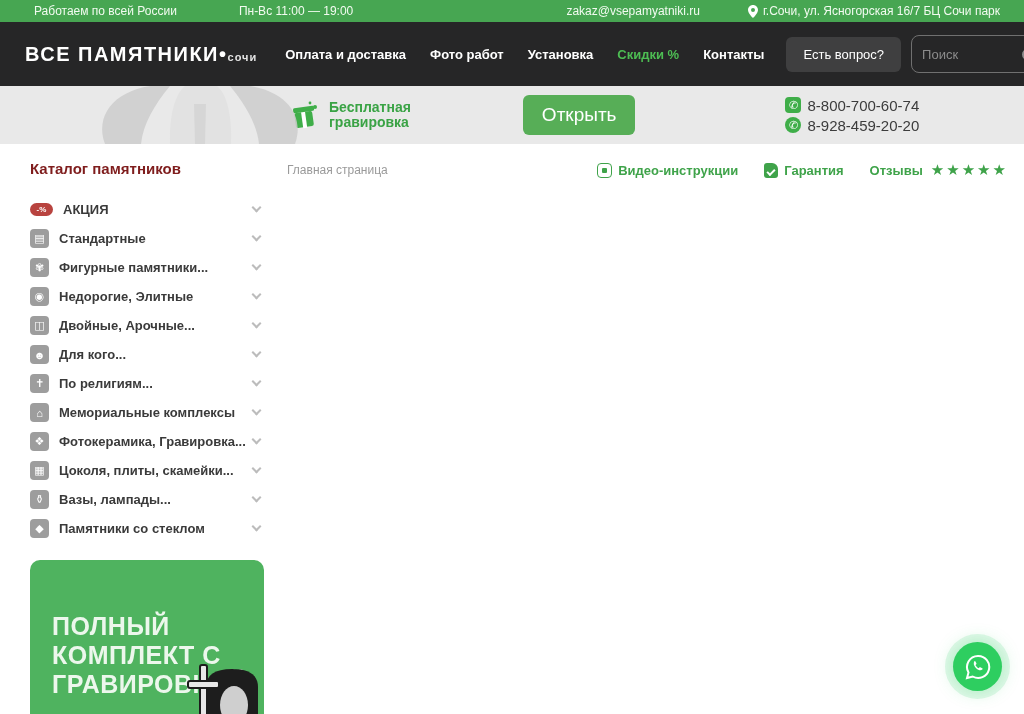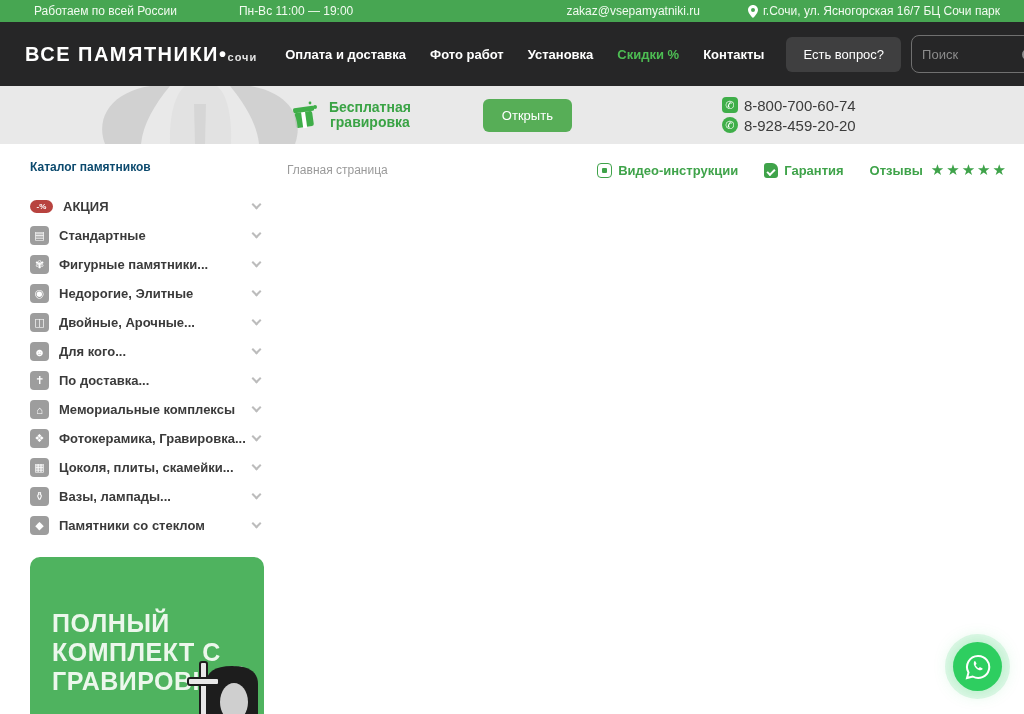--- a/index.html
+++ b/index.html
@@ -28,34 +28,34 @@
     font-size:13px; width:100px; font-family:inherit; }
   .search input::placeholder { color:#8c8c8c; }
   .mag { width:11px; height:11px; border:2px solid #8c8c8c; border-radius:50%; position:relative; }
   .mag:after { content:''; position:absolute; width:2px; height:6px; background:#8c8c8c;
     transform:rotate(-45deg); left:10px; top:8px; }
 
   
   .strip { height:58px; background:#e9e9e9; position:relative; display:flex; align-items:center; }
   .angel { position:absolute; left:95px; bottom:0; }
   .gift-block { display:flex; align-items:center; gap:9px; margin-left:290px; }
-  .gift-txt { color:#3aa345; font-weight:800; font-size:14px; line-height:15px;text-align:center; }
+  .gift-txt { color:#3aa345; font-weight:800; font-size:14px; line-height:15px; }
   .openbtn { background:#57ae57; color:#fff; border:none; border-radius:6px; padding:9px 19px;
-    font-size:13px; font-family:inherit; cursor:pointer; margin-left:72px; }
+    font-size:19px; font-family:inherit; cursor:pointer; margin-left:112px; }
   .phones { margin-left:150px; display:flex; flex-direction:column; gap:3px; }
   .phone-row { display:flex; align-items:center; gap:6px; color:#3c3c3c; font-size:15px; }
   .ph-ic { width:16px; height:16px; background:#3fae49; border-radius:4px; color:#fff; font-size:11px;
     display:flex; align-items:center; justify-content:center; }
   .wa-mini { width:16px; height:16px; border-radius:50%; background:#3fae49; color:#fff; font-size:11px;
     display:flex; align-items:center; justify-content:center; }
 
   
   .content { display:flex; padding:14px 16px 0 30px; }
   .sidebar { width:234px; flex:none; }
-  .side-title { font-size:12px; font-weight:800; color:#0c4a6e; margin-top:2px; }
+  .side-title { font-size:15px; font-weight:800; color:#7f1d1d; margin-top:2px; }
   .cat-list { list-style:none; margin-top:18px; }
   .cat-item { display:flex; align-items:center; height:29px; cursor:pointer; }
   .cat-ic { width:19px; height:19px; border-radius:4px; background:#9d9d9d; color:#fff; font-size:11px;
     display:flex; align-items:center; justify-content:center; flex:none; }
   .cat-ic.sale { background:#b8433f; width:23px; height:13px; border-radius:7px; font-size:8px; font-weight:700; }
   .cat-label { margin-left:10px; font-size:13px; font-weight:700; color:#3a3a3a; }
   .chev { margin-left:auto; width:7px; height:7px; border-right:2px solid #bcbcbc; border-bottom:2px solid #bcbcbc;
     transform:rotate(45deg); margin-right:4px; margin-top:-4px; }
 
   .promo { margin-top:17px; width:234px; height:175px; background:#4fb35f; border-radius:10px;
@@ -190,21 +190,21 @@
         <span class="cat-label">Двойные, Арочные...</span>
           <span class="chev"></span>
       </li>
       <li class="cat-item">
         <span class="cat-ic">☻</span>
         <span class="cat-label">Для кого...</span>
           <span class="chev"></span>
       </li>
       <li class="cat-item">
         <span class="cat-ic">✝</span>
-        <span class="cat-label">По доставка...</span>
+        <span class="cat-label">По религиям...</span>
           <span class="chev"></span>
       </li>
       <li class="cat-item">
         <span class="cat-ic">⌂</span>
         <span class="cat-label">Мемориальные комплексы</span>
           <span class="chev"></span>
       </li>
       <li class="cat-item">
         <span class="cat-ic">❖</span>
         <span class="cat-label">Фотокерамика, Гравировка...</span>

